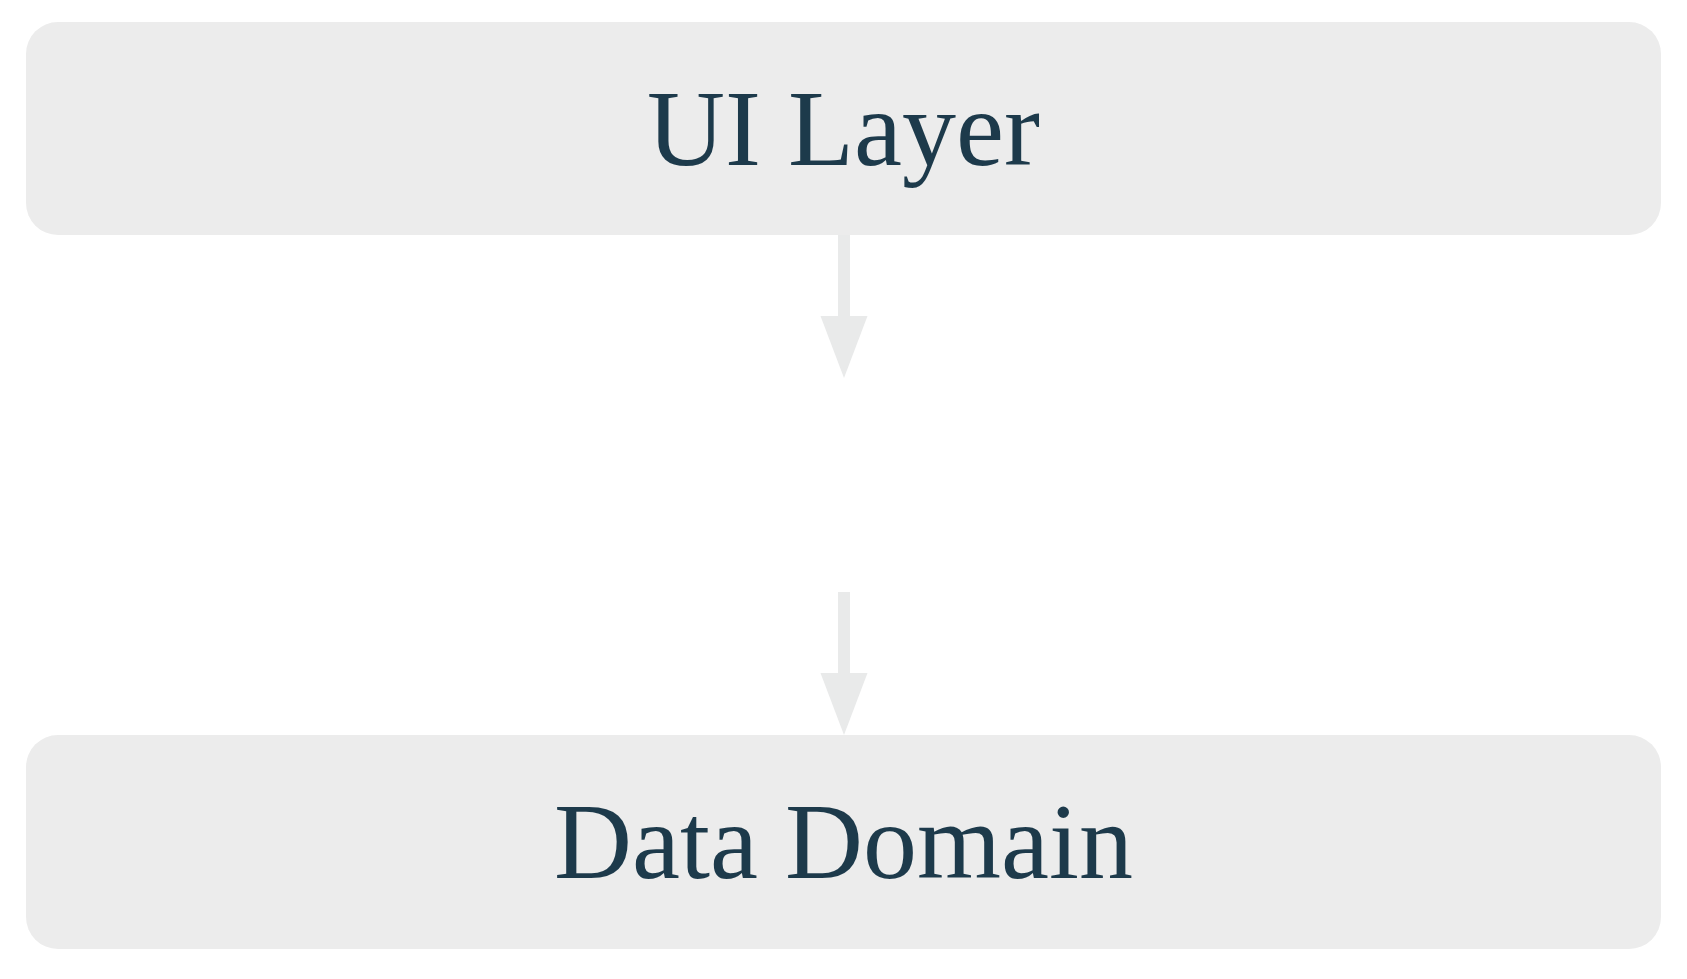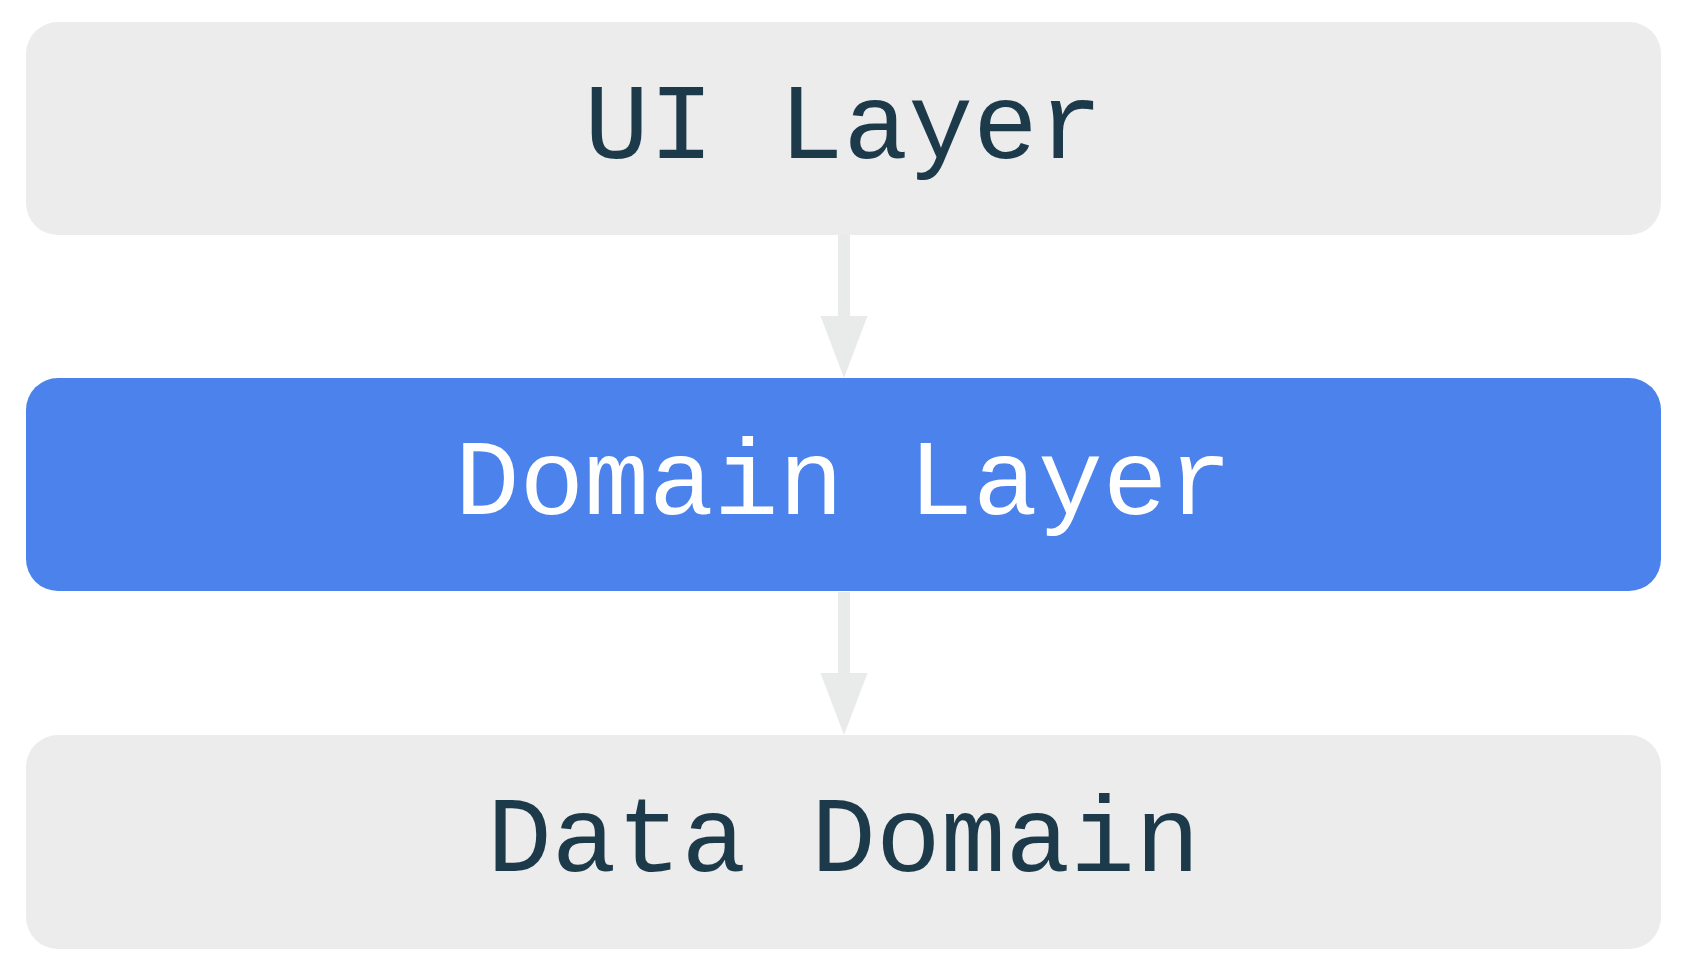--- a/index.html
+++ b/index.html
@@ -6,21 +6,21 @@
     margin: 0;
     padding: 0;
     background: #ffffff;
   }
   .diagram {
     position: relative;
     width: 1687px;
     height: 966px;
     background: #ffffff;
     overflow: hidden;
-    font-family: Liberation Mono, monospace;
+    font-family: Liberation Serif, serif;
   }
   .layer-box {
     position: absolute;
     left: 26px;
     right: 26px;
     height: 213px;
     border-radius: 32px;
     display: flex;
     align-items: center;
     justify-content: center;
@@ -52,23 +52,20 @@
 
   <div class="layer-box layer-box--ui" style="background: rgb(236, 236, 236); color: rgb(29, 58, 75);">
     <span class="layer-label">UI Layer</span>
   </div>
 
   <svg class="arrow arrow--1" viewBox="0 0 48 143" xmlns="http://www.w3.org/2000/svg" aria-hidden="true">
     <rect x="18" y="0" width="12" height="84" fill="#e9eaea"></rect>
     <polygon points="0.5,81 47.5,81 24,143" fill="#e9eaea"></polygon>
   </svg>
 
-  <div class="layer-box layer-box--domain" style="background: rgb(75, 130, 235); color: rgb(255, 255, 255);">
-    <span class="layer-label">Domain Layer</span>
-  </div>
 
   <svg class="arrow arrow--2" viewBox="0 0 48 143" xmlns="http://www.w3.org/2000/svg" aria-hidden="true">
     <rect x="18" y="0" width="12" height="84" fill="#e9eaea"></rect>
     <polygon points="0.5,81 47.5,81 24,143" fill="#e9eaea"></polygon>
   </svg>
 
   <div class="layer-box layer-box--data" style="background: rgb(236, 236, 236); color: rgb(29, 58, 75);">
     <span class="layer-label">Data Domain</span>
   </div>
 

